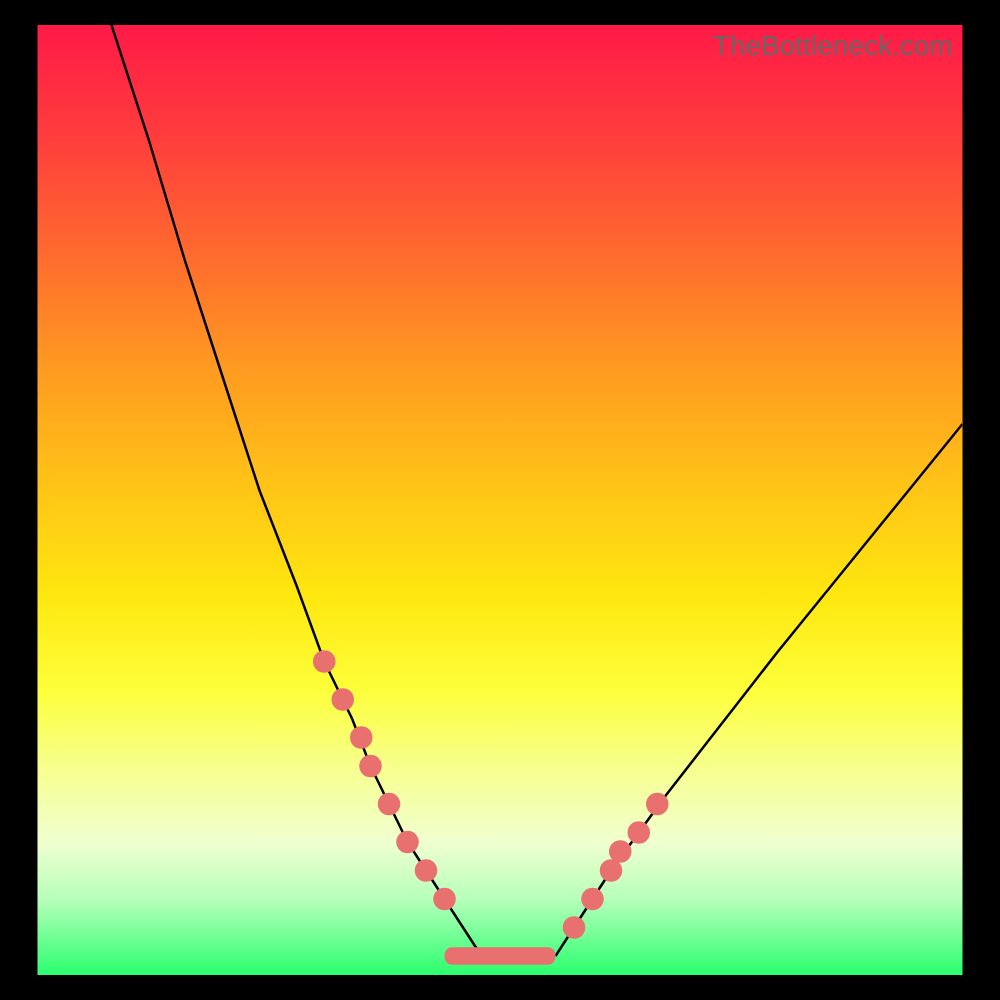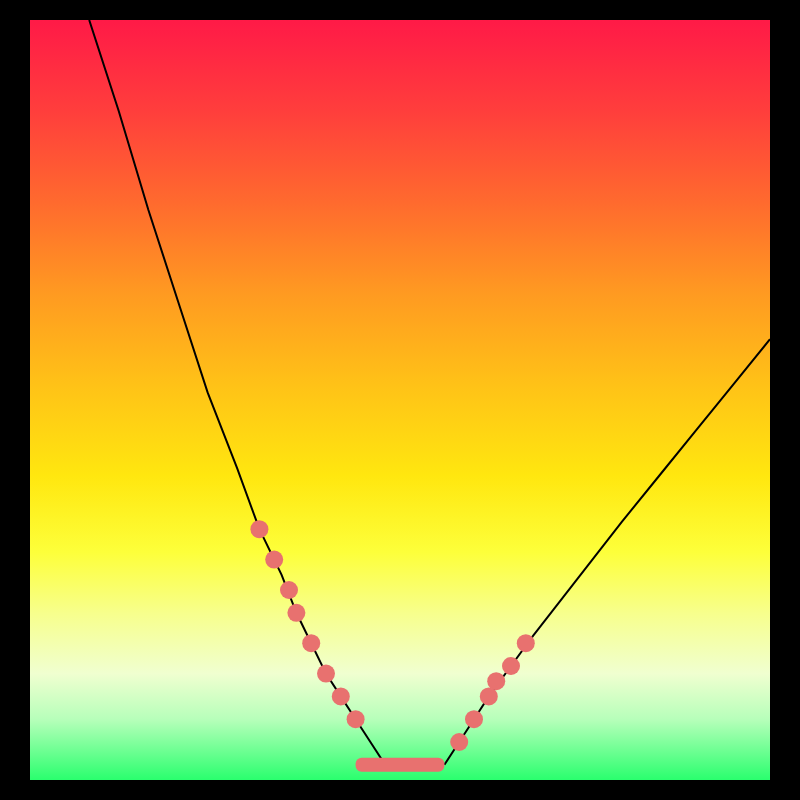--- a/index.html
+++ b/index.html
@@ -68,20 +68,21 @@
   .flatband {
     fill: #e8716f;
   }
 </style>
 </head>
 <body>
 
 <div class="frame">
   <div class="plot">
 
+    <div class="watermark">TheBottleneck.com</div>
 
     <svg class="curves" viewBox="0 0 740 760" preserveAspectRatio="none">
       <path id="left-curve" class="curve" d="M59.2 0.0 L88.8 91.2 L118.4 190.0 L148.0 281.2 L177.6 372.4 L207.2 448.4 L229.4 509.2 L251.6 554.8 L266.4 592.8 L281.2 623.2 L296.0 653.6 L310.8 676.4 L325.6 699.2 L340.4 722.0 L355.2 744.8"></path>
       <path id="right-curve" class="curve" d="M414.4 744.8 L429.2 722.0 L444.0 699.2 L458.8 676.4 L481.0 646.0 L503.2 615.6 L532.8 577.6 L562.4 539.6 L592.0 501.6 L629.0 456.0 L666.0 410.4 L703.0 364.8 L740.0 319.2"></path>
       <rect id="flat-band" class="flatband" x="325.6" y="737.8" width="88.8" height="14" rx="6" ry="6"></rect>
       <g id="markers-left">
           <circle cx="229.4" cy="509.2" r="9" class="marker"></circle>
           <circle cx="244.2" cy="539.6" r="9" class="marker"></circle>
           <circle cx="259.0" cy="570.0" r="9" class="marker"></circle>
           <circle cx="266.4" cy="592.8" r="9" class="marker"></circle>

